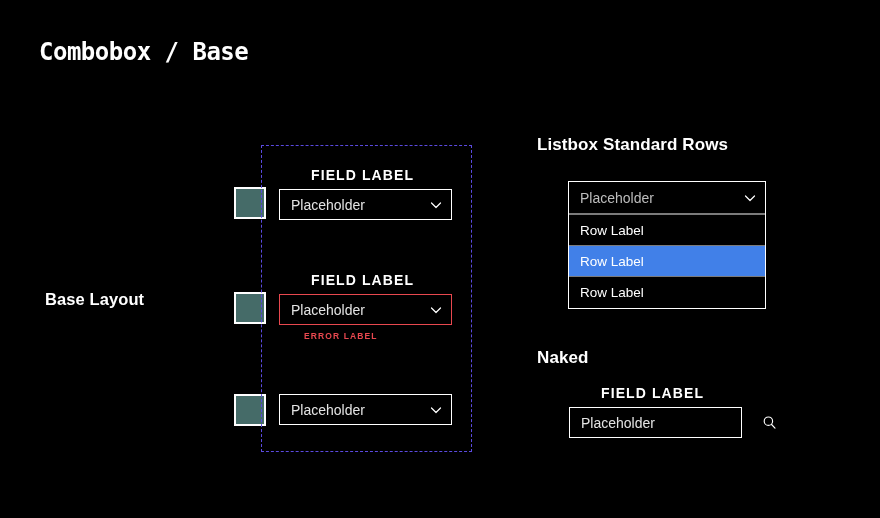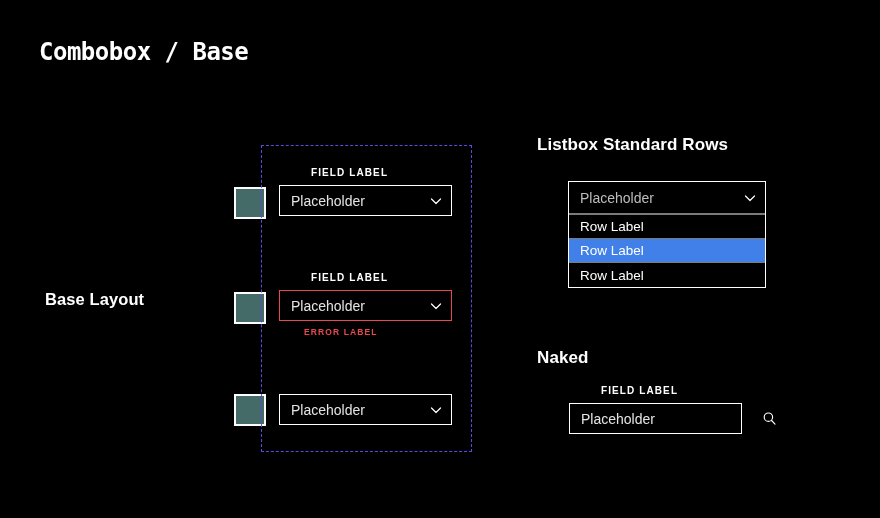--- a/index.html
+++ b/index.html
@@ -80,21 +80,21 @@
   .field-group {
     position: absolute;
     left: 279px;
     width: 173px;
   }
   #field-group-default { top: 168px; }
   #field-group-error   { top: 273px; }
   #field-group-naked   { top: 394px; }
 
   .field-label {
-    font-size: 10px;
+    font-size: 14px;
     font-weight: 700;
     letter-spacing: 1.1px;
     color: #ffffff;
     text-transform: uppercase;
     margin-bottom: 7px;
     line-height: 1;
     padding-left: 32px;
   }
 
   .combobox {
@@ -165,21 +165,21 @@
     display: flex;
     align-items: center;
     padding: 0 8px 0 11px;
     background: #000000;
     cursor: pointer;
     border-bottom: 2px solid #7b7b7b;
   }
   .listbox-trigger .combobox-value { color: #bdbdbd; }
 
   .listbox-row {
-    height: 24px;
+    height: 31px;
     display: flex;
     align-items: center;
     padding: 0 11px;
     font-size: 13.5px;
     color: #ffffff;
     background: #000000;
     cursor: pointer;
     border-bottom: 1.5px solid #7b7b7b;
     box-sizing: border-box;
   }

